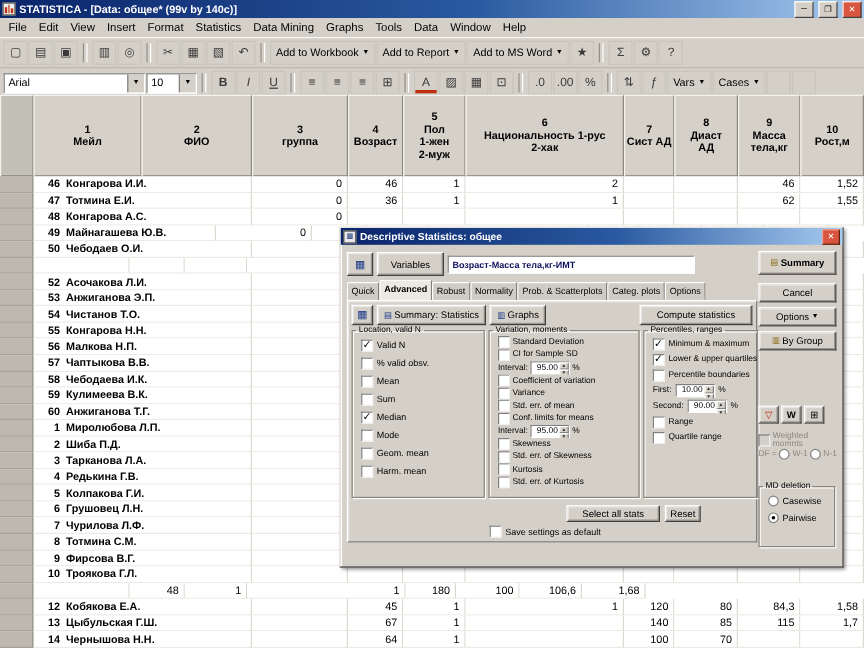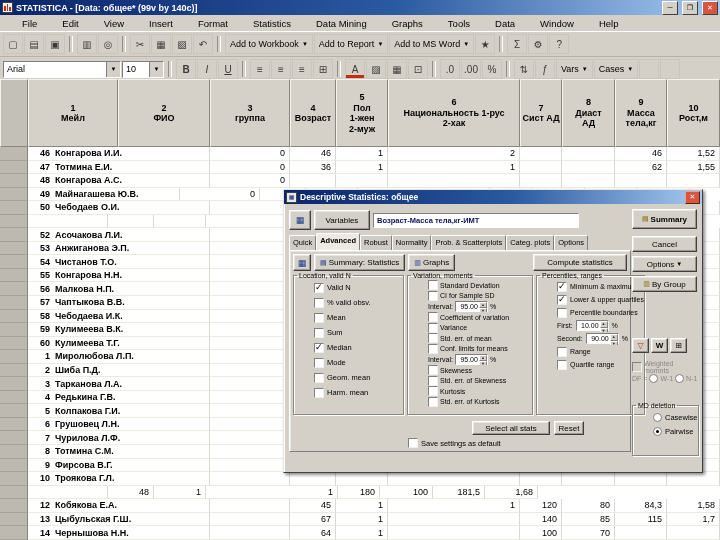--- a/index.html
+++ b/index.html
@@ -8,21 +8,21 @@
   
   .titlebar{height:15px;background:linear-gradient(90deg,#0a246a,#2a5aa0 55%,#a6caf0);
     display:flex;align-items:center;padding:0 2px;color:#fff;font-size:9px;font-weight:bold;gap:3px;}
   .app-icn{width:11px;height:11px;background:#f0f0f0;border:1px solid #404040;display:flex;align-items:flex-end;gap:1px;padding:1px;box-sizing:border-box;}
   .app-icn i{display:block;width:2px;background:#c03010;}
   .ttl{flex:1;white-space:nowrap;overflow:hidden;}
   .winbtn{width:14px;height:12px;background:#d4d0c8;border:1px solid;border-color:#fff #404040 #404040 #fff;
     font-size:7px;display:flex;align-items:center;justify-content:center;color:#000;margin-left:1px;}
   .winbtn.close{background:#d8553f;color:#fff;}
   .menubar{height:16px;display:flex;align-items:center;font-size:9.5px;border-bottom:1px solid #fff;padding-left:2px;}
-  .menu-item{padding:1px 5px;white-space:nowrap;margin-left:15px;}
+  .menu-item{padding:1px 5px;white-space:nowrap;}
   .toolbar{height:24px;display:flex;align-items:center;border-bottom:1px solid #b5b2aa;padding:0 3px;gap:1px;background:#d4d0c8;}
   .tb-btn{width:18px;height:18px;flex:none;display:flex;align-items:center;justify-content:center;
     font-size:10px;color:#3a3a3a;border:1px solid #c8c5bd;background:#d4d0c8;overflow:hidden;}
   .tb-btn.b{font-weight:bold}.tb-btn.i{font-style:italic}.tb-btn.u{text-decoration:underline}
   .tb-btn.red-underline{box-shadow:inset 0 -3px 0 #c03010;}
   .tb-sep{width:2px;height:16px;border-left:1px solid #938f87;border-right:1px solid #fff;margin:0 3px;flex:none;}
   .tb-combo{height:17px;background:#fff;border:1px solid;border-color:#808080 #fff #fff #808080;
     display:flex;align-items:center;font-size:9px;flex:none;box-sizing:border-box;}
   .combo-val{flex:1;padding-left:3px;overflow:hidden;white-space:nowrap;}
   .combo-arrow{width:13px;height:100%;background:#d4d0c8;border-left:1px solid #808080;font-size:6px;
@@ -67,21 +67,21 @@
     border-bottom:none;border-radius:2px 2px 0 0;height:12px;line-height:11px;white-space:nowrap;}
   .tab.active{background:#ece9e2;height:14px;font-weight:bold;}
   .panel{position:absolute;left:5px;top:60px;width:340px;height:200px;background:#d4d0c8;
     border:1px solid;border-color:#fff #808080 #808080 #fff;box-shadow:inset 1px 1px 0 #e8e6e0;}
   .pbtn-row{position:absolute;left:3px;top:3px;display:flex;gap:3px;height:17px;}
   .pbtn{height:17px;padding:0 5px;}
   .pbtn .mini{font-size:7px;color:#1a3a8a;}
   .pbtn.compute{position:absolute;left:240px;width:94px;}
   .gb{position:absolute;margin:0;padding:1px 0 0 0;border:1px solid #8a877f;box-shadow:1px 1px 0 #fff,inset 1px 1px 0 #fff;box-sizing:border-box;}
   .gb legend{font-size:7px;padding:0 2px;margin-left:3px;}
-  .stat-row{display:flex;align-items:center;height:15px;gap:3px;padding-left:20px;font-size:7.5px;white-space:nowrap;overflow:hidden;}
+  .stat-row{display:flex;align-items:center;height:15px;gap:3px;padding-left:7px;font-size:7.5px;white-space:nowrap;overflow:hidden;}
   #gb-variation .stat-row{height:10.6px;font-size:7px;gap:2px;}
   #gb-percentiles .stat-row{height:13px;font-size:7px;}
   .cb{width:8px;height:8px;background:#fff;border:1px solid;border-color:#808080 #f0f0f0 #f0f0f0 #808080;
     position:relative;flex:none;}
   .cb.checked::after{content:"✓";position:absolute;left:0;top:-2px;font-size:9px;font-weight:bold;color:#000;}
   .cb.dis{background:#d4d0c8;}
   .spin-row .spin-label{width:auto;}
   .spinbox{width:33px;height:11px;background:#fff;border:1px solid;border-color:#808080 #fff #fff #808080;
     display:flex;box-sizing:border-box;flex:none;}
   .spin-val{flex:1;font-size:7px;text-align:right;line-height:9px;padding-right:1px;}
@@ -436,21 +436,21 @@
         <span class="c val" style="width: 132px;"></span>
         <span class="c val" style="width: 42px;"></span>
         <span class="c val" style="width: 53px;"></span>
         <span class="c val" style="width: 52px;"></span>
         <span class="c val" style="width: 53px;"></span>
       </div>
       <div class="r">
         <span class="c gutter" style="width: 28px;"></span>
         <span class="c case" style="width: 182px;">
           <span class="casenum">60</span>
-          <span class="casename">Кулимеева Т.Г.</span>
+          <span class="casename">Анжиганова Т.Г.</span>
         </span>
         <span class="c val" style="width: 80px;"></span>
         <span class="c val" style="width: 46px;"></span>
         <span class="c val" style="width: 52px;"></span>
         <span class="c val" style="width: 132px;"></span>
         <span class="c val" style="width: 42px;"></span>
         <span class="c val" style="width: 53px;"></span>
         <span class="c val" style="width: 52px;"></span>
         <span class="c val" style="width: 53px;"></span>
       </div>
@@ -605,21 +605,21 @@
         <span class="c val" style="width: 53px;"></span>
       </div>
       <div class="r">
         <span class="c gutter" style="width: 28px;"></span>
         <span class="c val" style="width: 80px;"></span>
         <span class="c val" style="width: 46px;">48</span>
         <span class="c val" style="width: 52px;">1</span>
         <span class="c val" style="width: 132px;">1</span>
         <span class="c val" style="width: 42px;">180</span>
         <span class="c val" style="width: 53px;">100</span>
-        <span class="c val" style="width: 52px;">181,5</span>
+        <span class="c val" style="width: 52px;">106,6</span>
         <span class="c val" style="width: 53px;">1,68</span>
       </div>
       <div class="r">
         <span class="c gutter" style="width: 28px;"></span>
         <span class="c case" style="width: 182px;">
           <span class="casenum">12</span>
           <span class="casename">Кобякова Е.А.</span>
         </span>
         <span class="c val" style="width: 80px;"></span>
         <span class="c val" style="width: 46px;">45</span>

